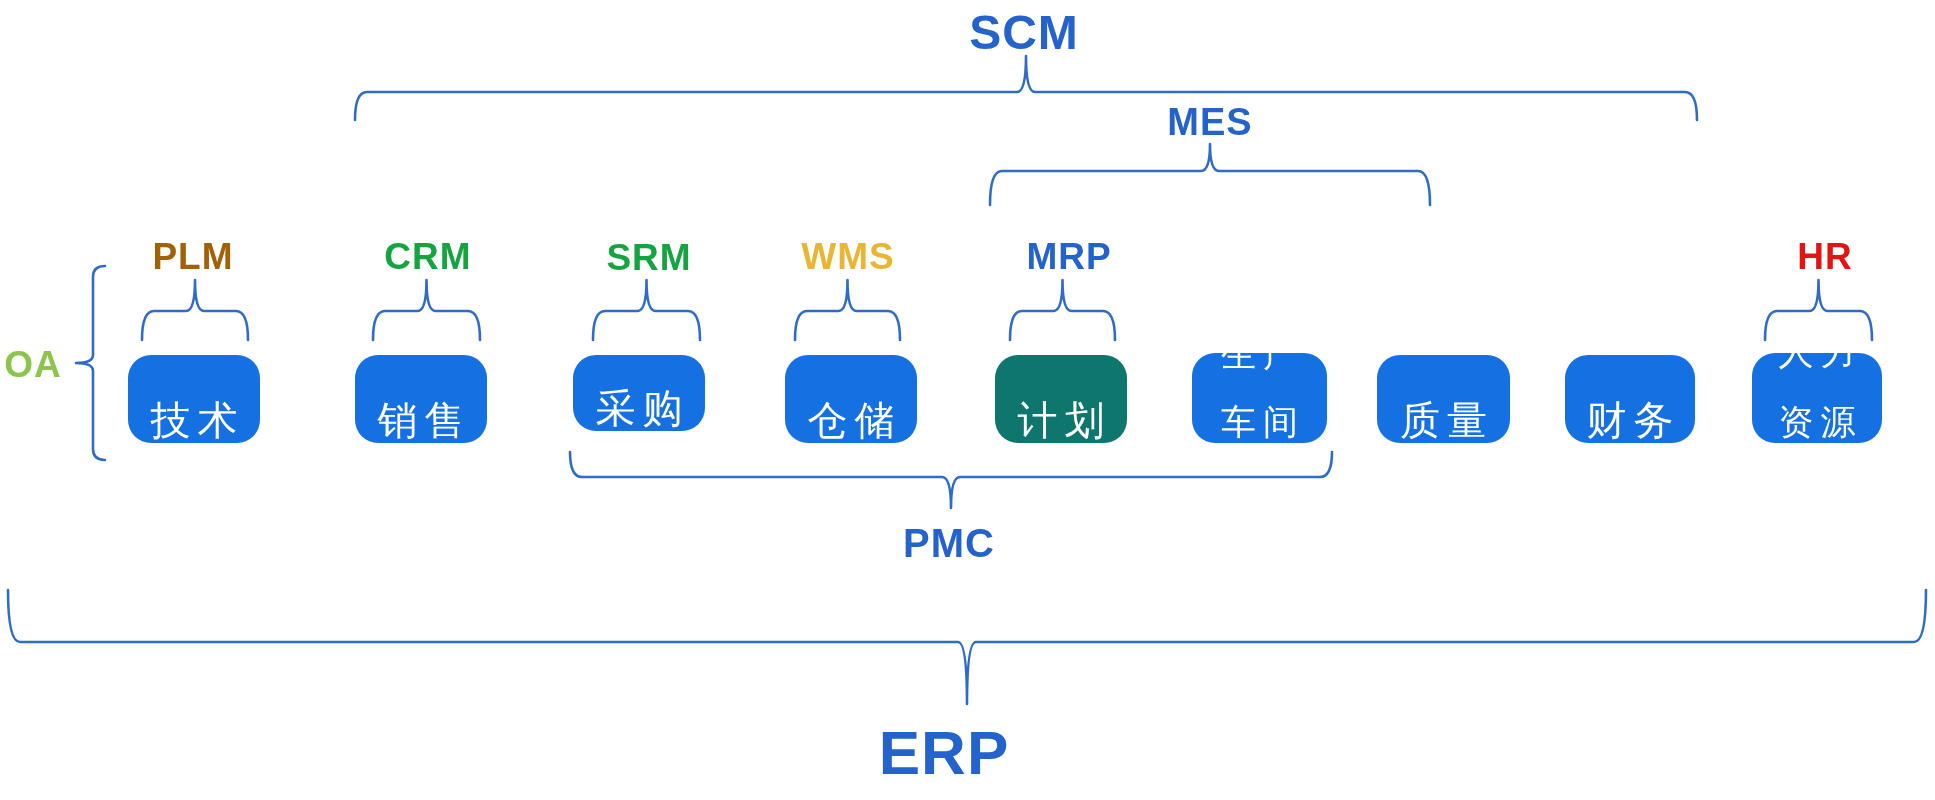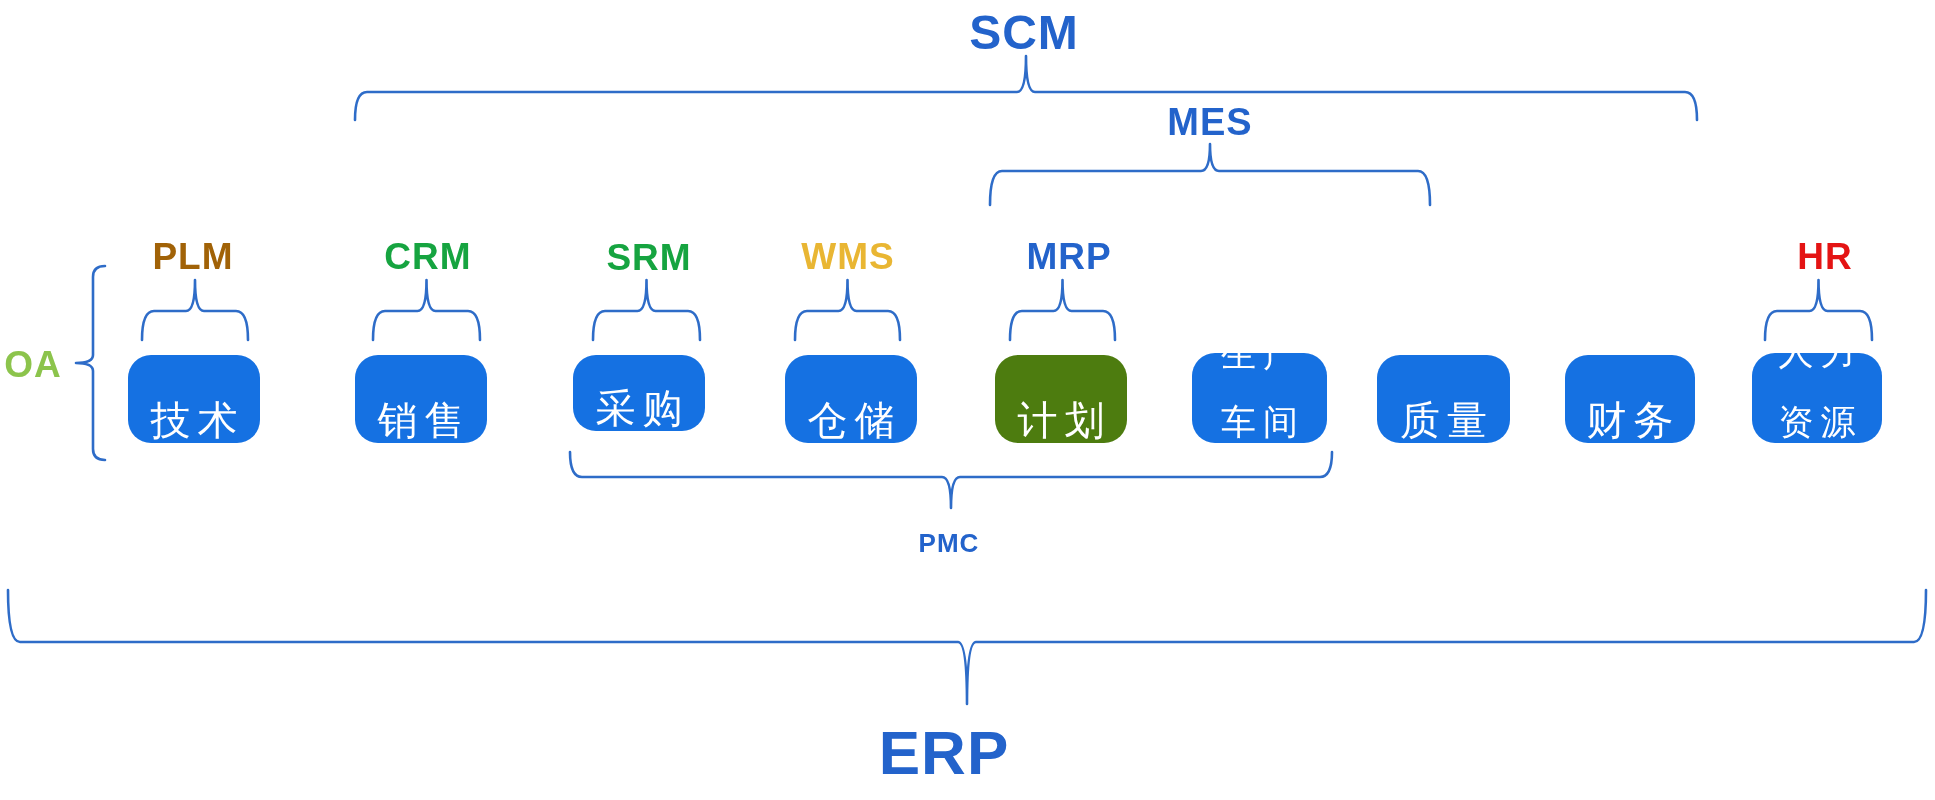--- a/index.html
+++ b/index.html
@@ -53,37 +53,37 @@
   <div id="labels-layer">
       <div class="lbl" style="left: 1024px; top: 32px; color: rgb(35, 99, 203); font-size: 48px;">SCM</div>
       <div class="lbl" style="left: 1210px; top: 122px; color: rgb(35, 99, 203); font-size: 38px;">MES</div>
       <div class="lbl" style="left: 193px; top: 257px; color: #a16207; font-size: 37px; text-align: right;">PLM</div>
       <div class="lbl" style="left: 428px; top: 257px; color: rgb(22, 164, 64); font-size: 37px;">CRM</div>
       <div class="lbl" style="left: 649px; top: 258px; color: rgb(22, 164, 64); font-size: 37px;">SRM</div>
       <div class="lbl" style="left: 848px; top: 257px; color: rgb(233, 182, 51); font-size: 37px;">WMS</div>
       <div class="lbl" style="left: 1069px; top: 257px; color: rgb(35, 99, 203); font-size: 37px;">MRP</div>
       <div class="lbl" style="left: 1825px; top: 257px; color: rgb(228, 20, 20); font-size: 37px;">HR</div>
       <div class="lbl" style="left: 33px; top: 365px; color: rgb(140, 196, 76); font-size: 37px;">OA</div>
-      <div class="lbl" style="left: 949px; top: 543px; color: rgb(35, 99, 203); font-size: 26px;">PMC</div>
+      <div class="lbl" style="left: 949px; top: 543px; color: rgb(35, 99, 203); font-size: 40px;">PMC</div>
       <div class="lbl" style="left: 944px; top: 752px; color: rgb(35, 99, 203); font-size: 62px;">ERP</div>
     </div>
   <div id="boxes-layer">
       <div class="box" style="left: 128px; top: 355px; width: 132px; height: 88px; background: rgb(21, 113, 226); color: rgb(255, 255, 255);">
         <span>技术</span>
       </div>
       <div class="box" style="left: 355px; top: 355px; width: 132px; height: 88px; background: rgb(21, 113, 226); color: rgb(255, 255, 255);">
         <span>销售</span>
       </div>
       <div class="box" style="left: 573px; top: 355px; width: 132px; height: 76px; background: rgb(21, 113, 226); color: rgb(255, 255, 255);">
         <span>采购</span>
       </div>
       <div class="box" style="left: 785px; top: 355px; width: 132px; height: 88px; background: rgb(21, 113, 226); color: rgb(255, 255, 255);">
         <span>仓储</span>
       </div>
-      <div class="box" style="left: 995px; top: 355px; width: 132px; height: 88px; background: #4d7c0f; color: rgb(255, 255, 255);">
+      <div class="box" style="left: 995px; top: 355px; width: 132px; height: 88px; background: #0f766e; color: rgb(255, 255, 255);">
         <span>计划</span>
       </div>
       <div class="box two" style="left: 1192px; top: 353px; width: 135px; height: 90px; background: rgb(21, 113, 226); color: rgb(255, 255, 255); gap: 28px;">
         <span>生产</span>
         <span>车间</span>
       </div>
       <div class="box" style="left: 1377px; top: 355px; width: 133px; height: 88px; background: rgb(21, 113, 226); color: rgb(255, 255, 255);">
         <span>质量</span>
       </div>
       <div class="box" style="left: 1565px; top: 355px; width: 130px; height: 88px; background: rgb(21, 113, 226); color: rgb(255, 255, 255);">

